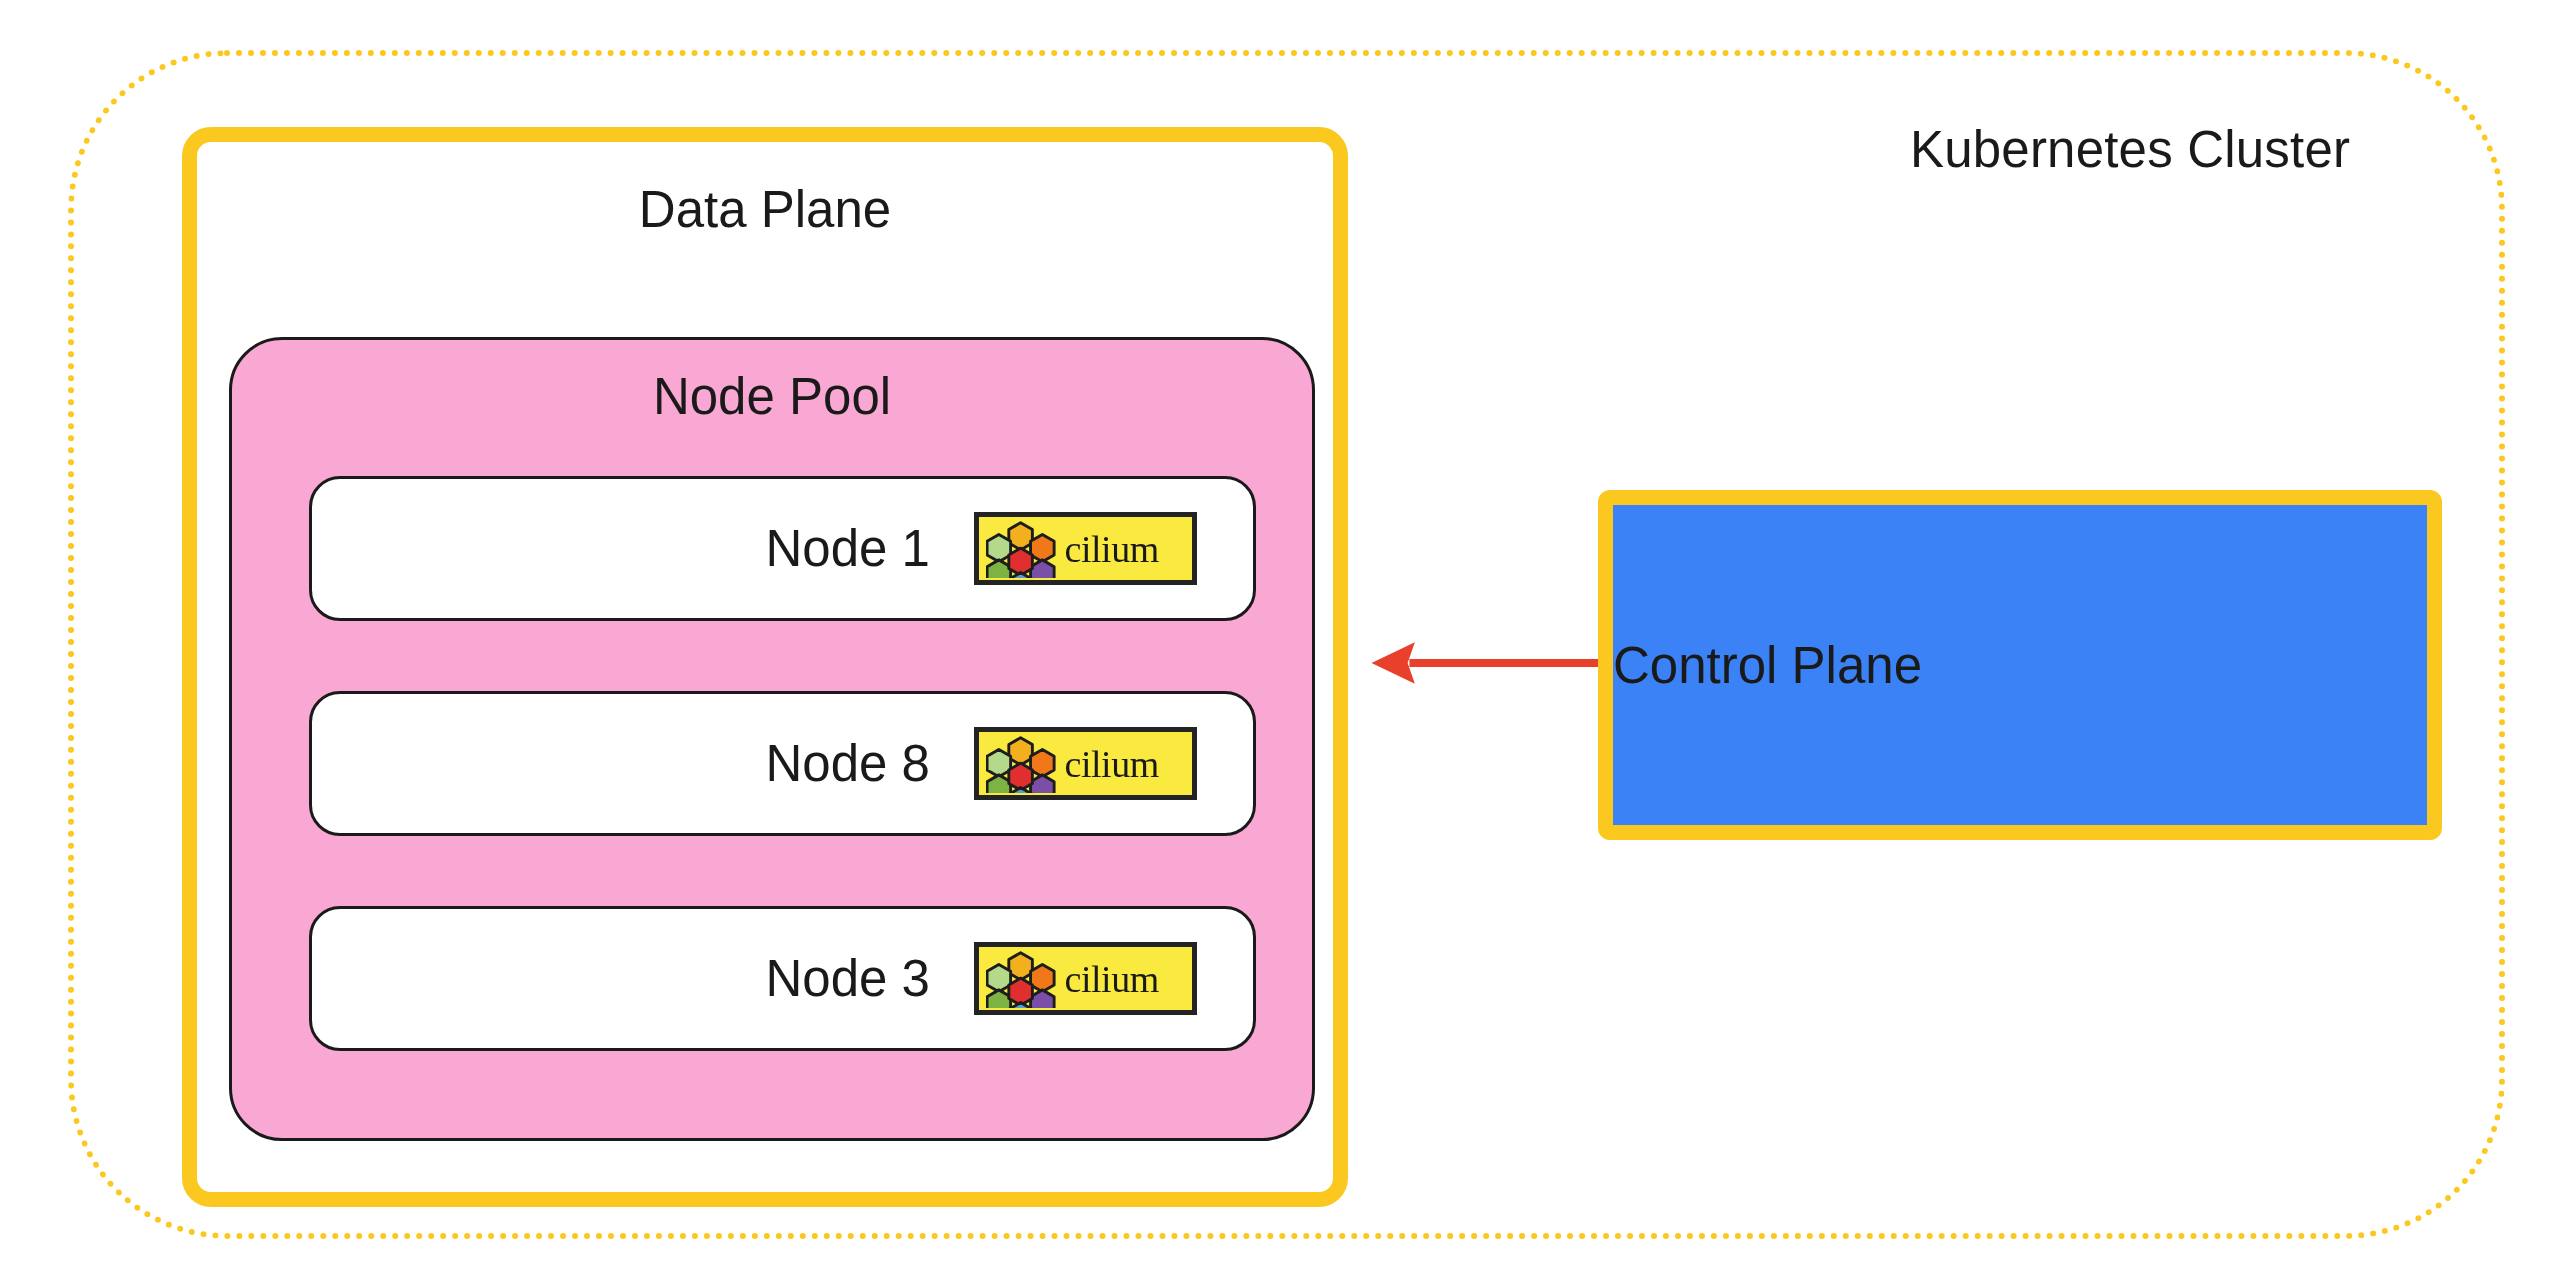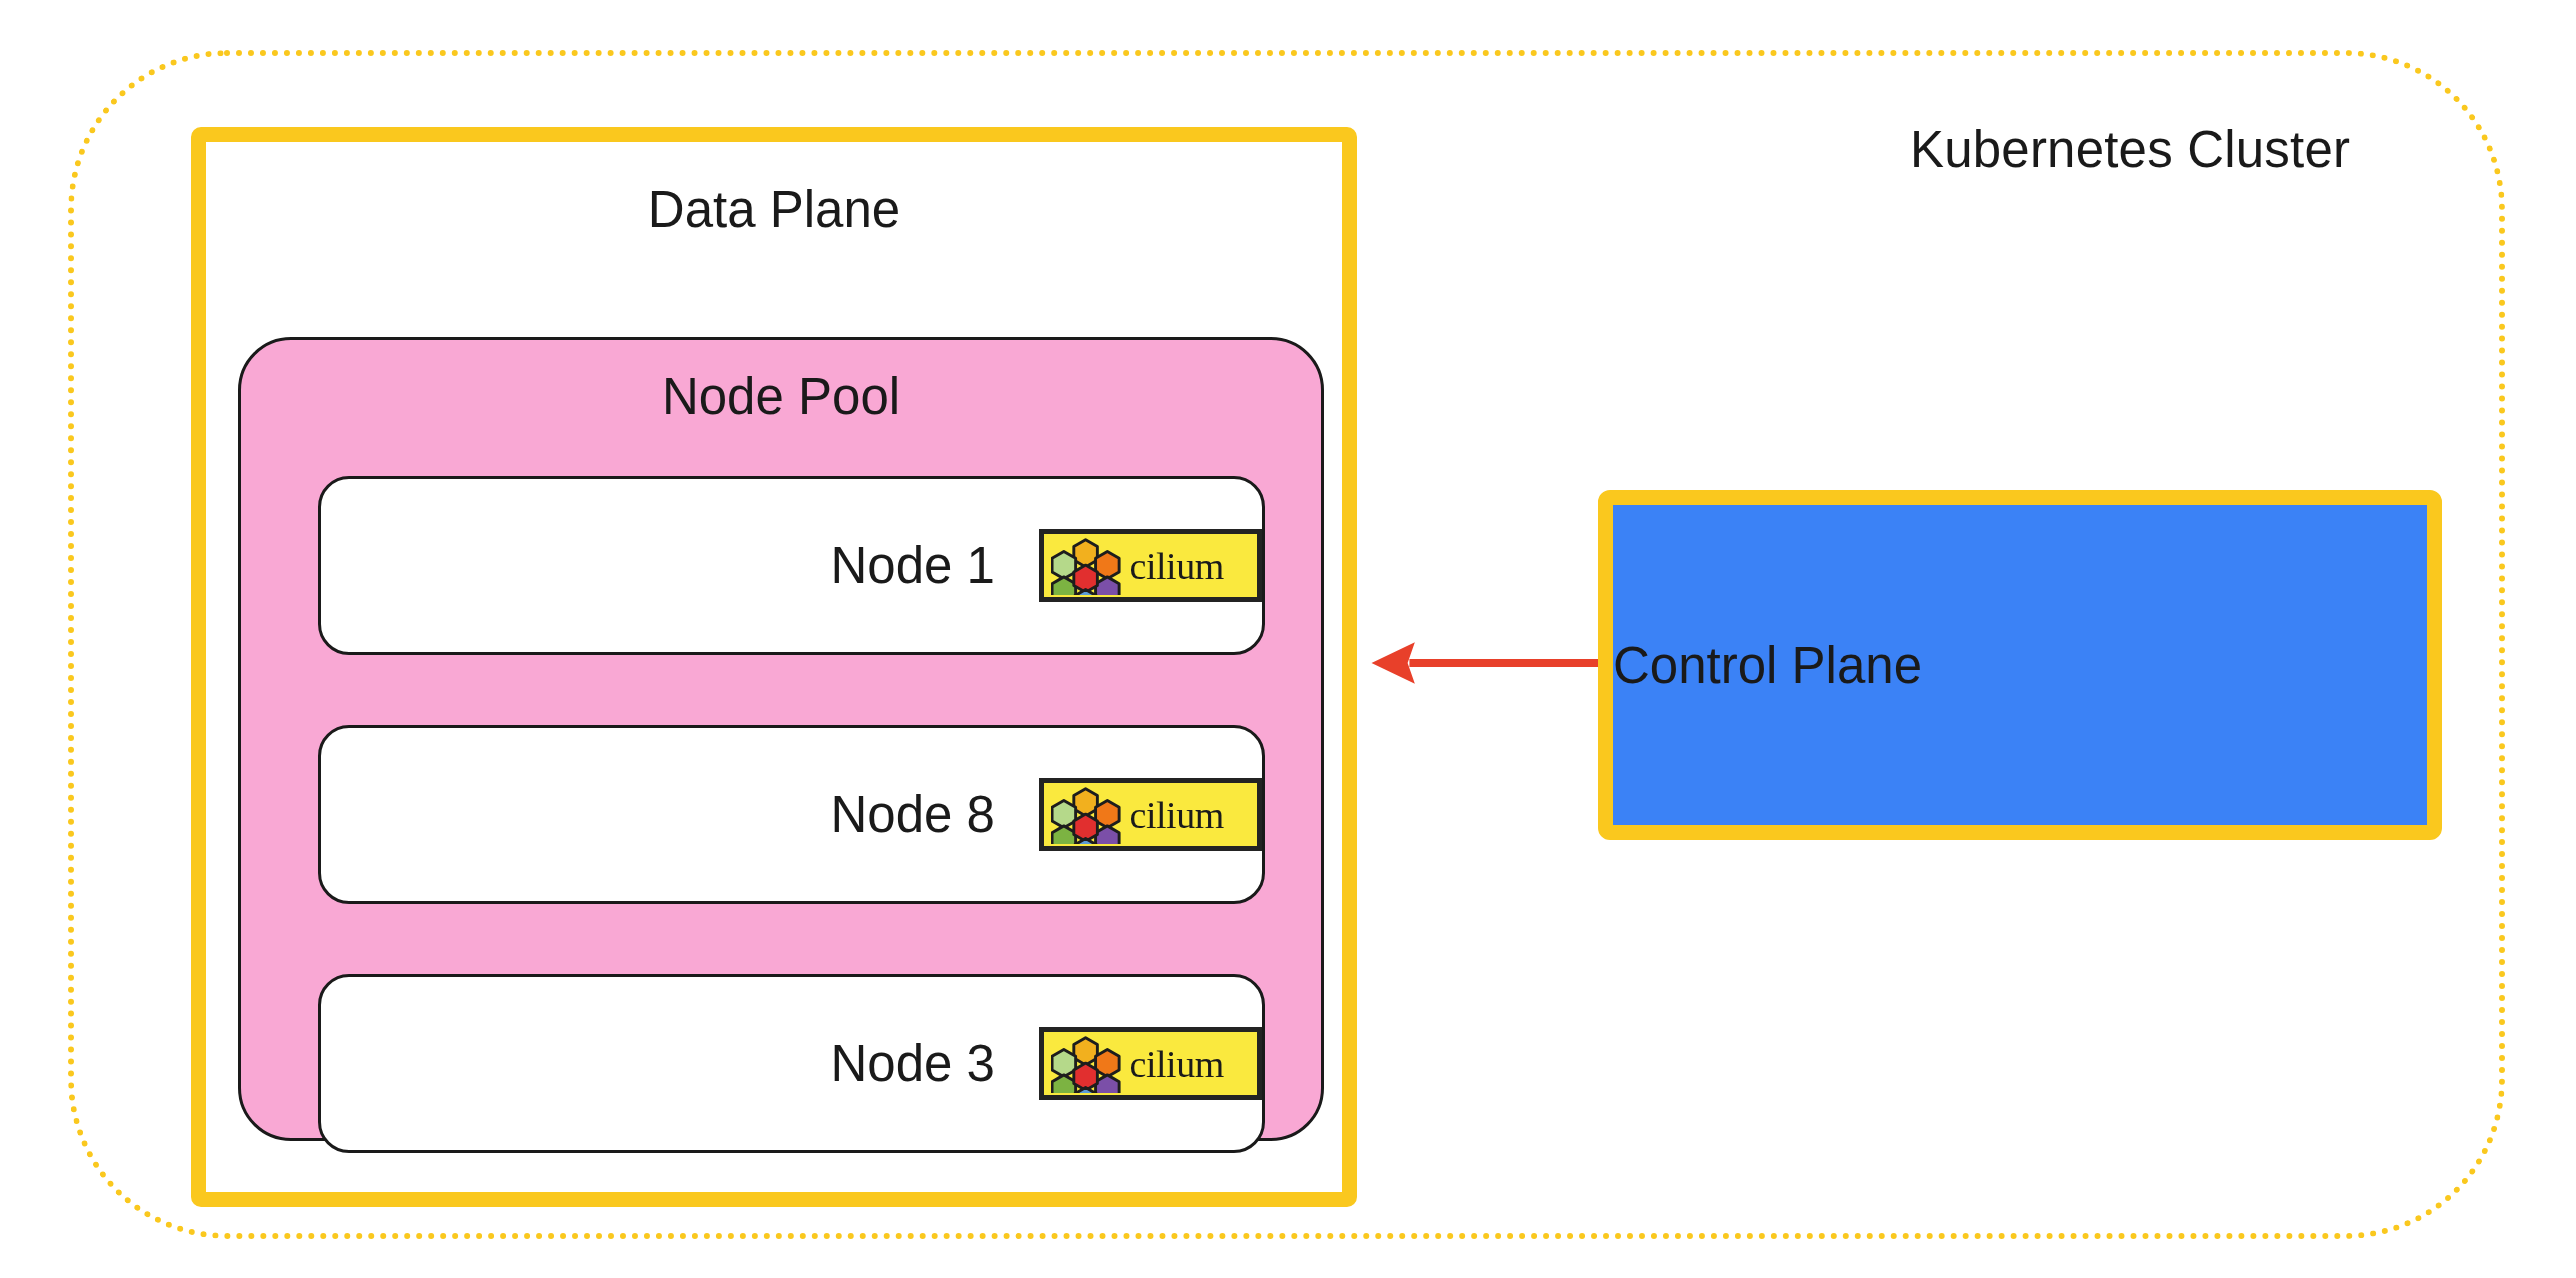--- a/index.html
+++ b/index.html
@@ -35,26 +35,26 @@
     top: 120px;
     font-size: 51px;
     color: #1a1a1a;
     white-space: nowrap;
     letter-spacing: 0.2px;
   }
 
   
   .data-plane {
     position: absolute;
-    left: 191px;
+    left: 182px;
     top: 127px;
     width: 1166px;
     height: 1080px;
     border: 15.4px solid #FAC81E;
-    border-radius: 10px;
+    border-radius: 29px;
     box-sizing: border-box;
     background: #ffffff;
   }
   .data-plane-label {
     position: absolute;
     left: 0;
     top: 38px;
     width: 100%;
     text-align: center;
     font-size: 51px;
@@ -85,29 +85,30 @@
 
   
   .node-list {
     position: absolute;
     left: 77px;
     top: 136px;
     width: 947px;
   }
   .node-box {
     position: relative;
-    height: 179px;
+    height: 145px;
     margin-bottom: 70px;
     border: 3.6px solid #1a1a1a;
     border-radius: 31px;
     box-sizing: border-box;
     background: #ffffff;
     display: flex;
     align-items: center;
     justify-content: flex-end;
+    padding-right: 56px;
   }
   .node-box:last-child { margin-bottom: 0; margin-top: 8px; }
   .node-label {
     font-size: 51px;
     color: #1a1a1a;
     margin-right: 44px;
     white-space: nowrap;
   }
 
   

